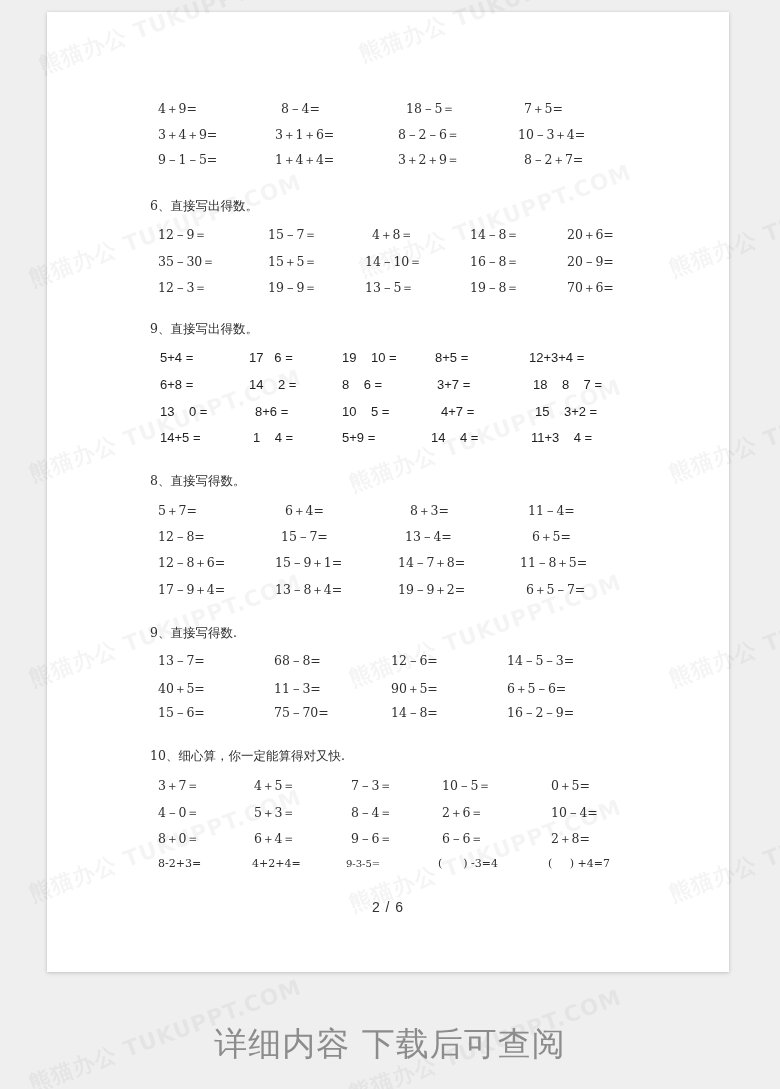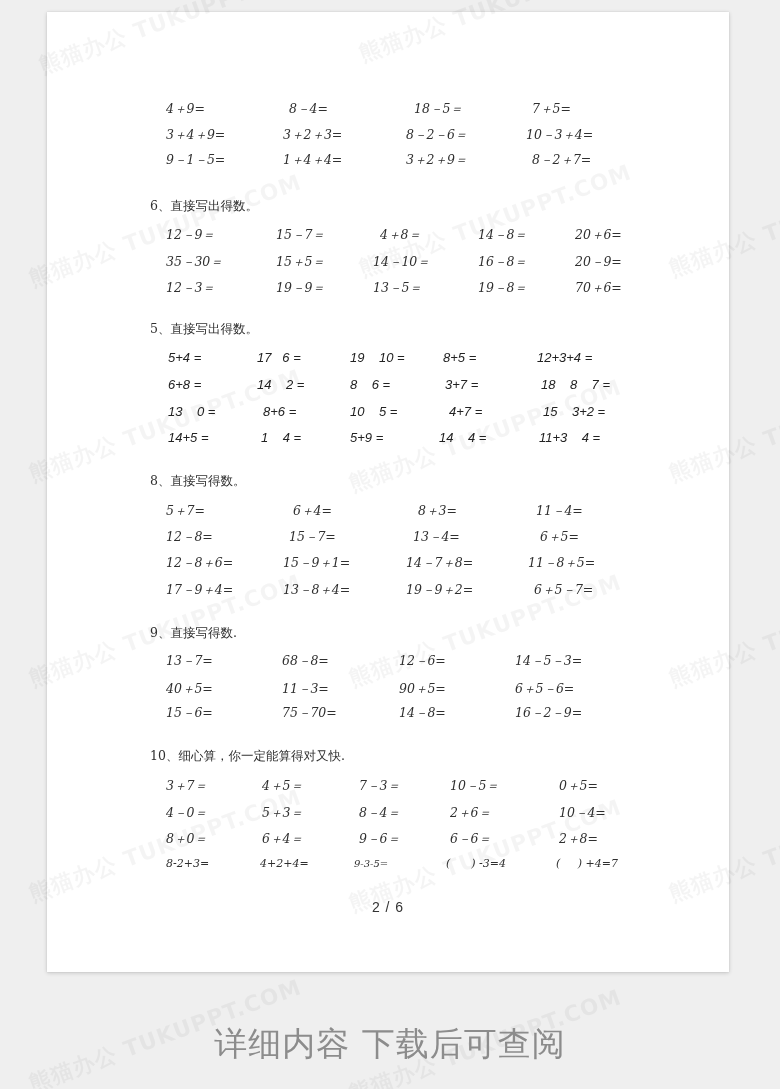--- a/index.html
+++ b/index.html
@@ -7,21 +7,21 @@
     width:780px; height:1089px; position:relative; overflow:hidden;
     background:#efefef;
     font-family:"DejaVu Serif","Liberation Serif",serif;
     color:#333;
   }
   .page {
     position:absolute; left:47px; top:12px; width:682px; height:960px;
     background:#ffffff;
     box-shadow:0 1px 4px rgba(0,0,0,0.18), 0 0 1px rgba(0,0,0,0.12);
   }
-  .row { position:absolute; left:16px; height:18px; width:100%;font-style:italic; }
+  .row { position:absolute; left:8px; height:18px; width:100%; }
   .cell {
     position:absolute; top:0; white-space:pre;
     font-size:12.5px; line-height:18px; color:#2f2f2f;
     font-family:"DejaVu Serif","Liberation Serif",serif;
   }
   .cell.sans {
     font-family:"Liberation Sans","DejaVu Sans",sans-serif;
     font-size:13px; color:#222;
   }
   .title {
@@ -54,21 +54,21 @@
 
   <div>
     <div class="row" style="top:88px">
       <span class="cell" style="left:103px">4＋9=</span>
       <span class="cell" style="left:226px">8－4=</span>
       <span class="cell" style="left:351px">18－5＝</span>
       <span class="cell" style="left:469px">7＋5=</span>
     </div>
     <div class="row" style="top:114px">
       <span class="cell" style="left:103px">3＋4＋9=</span>
-      <span class="cell" style="left:220px">3＋2＋3=</span>
+      <span class="cell" style="left:220px">3＋1＋6=</span>
       <span class="cell" style="left:343px">8－2－6＝</span>
       <span class="cell" style="left:463px">10－3＋4=</span>
     </div>
     <div class="row" style="top:139px">
       <span class="cell" style="left:103px">9－1－5=</span>
       <span class="cell" style="left:220px">1＋4＋4=</span>
       <span class="cell" style="left:343px">3＋2＋9＝</span>
       <span class="cell" style="left:469px">8－2＋7=</span>
     </div>
   </div>
@@ -92,21 +92,21 @@
     <div class="row" style="top:267px">
       <span class="cell" style="left:103px">12－3＝</span>
       <span class="cell" style="left:213px">19－9＝</span>
       <span class="cell" style="left:310px">13－5＝</span>
       <span class="cell" style="left:415px">19－8＝</span>
       <span class="cell" style="left:512px">70＋6=</span>
     </div>
   </div>
 
   <div>
-    <div class="title" style="top:308px">5、直接写出得数。</div>
+    <div class="title" style="top:308px">9、直接写出得数。</div>
     <div class="row" style="top:337px">
       <span class="cell sans" style="left:105px">5+4 =</span>
       <span class="cell sans" style="left:194px">17   6 =</span>
       <span class="cell sans" style="left:287px">19    10 =</span>
       <span class="cell sans" style="left:380px">8+5 =</span>
       <span class="cell sans" style="left:474px">12+3+4 =</span>
     </div>
     <div class="row" style="top:364px">
       <span class="cell sans" style="left:105px">6+8 =</span>
       <span class="cell sans" style="left:194px">14    2 =</span>

